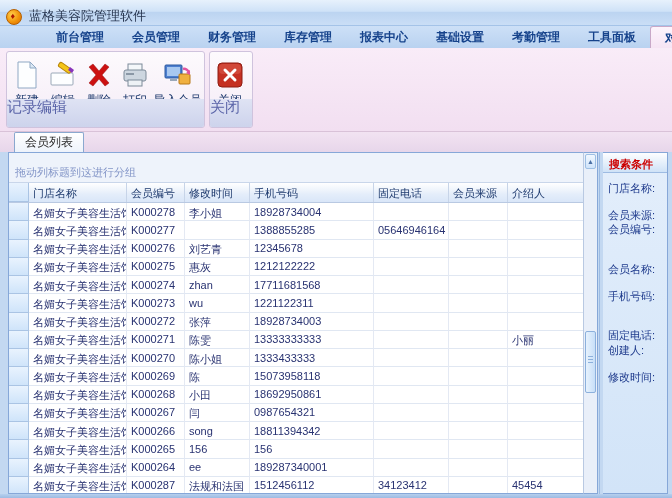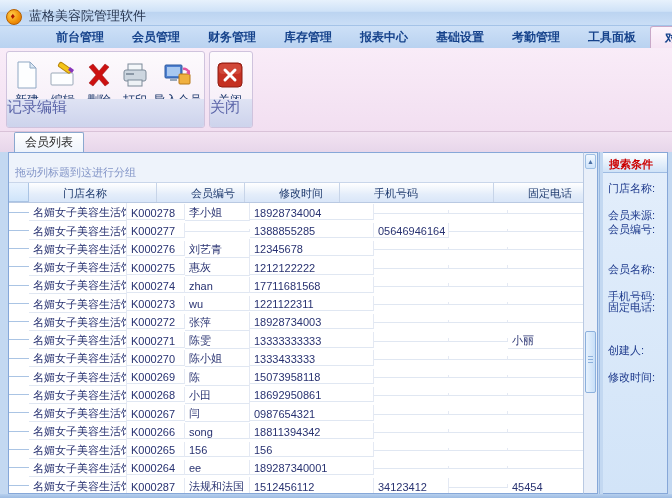--- a/index.html
+++ b/index.html
@@ -62,26 +62,26 @@
   
   .main { position:absolute; left:0; top:152px; width:672px; height:342px;
     background:#c3d8f1; }
 
   .grid { position:absolute; left:8px; top:0; width:575px; height:342px;
     background:#ffffff; border:1px solid #86a7d8; border-right:none; overflow:hidden; }
   .groupby { height:30px; background:#eef3fb; border-bottom:1px solid #c9d6ea;
     color:#8496c8; font-size:11px; padding:12px 0 0 6px; }
   .hdr { display:flex; height:20px;
     background:linear-gradient(180deg,#ffffff,#e4edfa 60%,#d9e6f8);
-    border-bottom:1px solid #b9c9e2; color:#1e3a6e; font-size:11px;gap:30px; }
+    border-bottom:1px solid #b9c9e2; color:#1e3a6e; font-size:11px; }
   .hcell { border-right:1px solid #c7d4e8; padding:3px 0 0 4px; white-space:nowrap; overflow:hidden; }
   .rowind { width:20px; flex:none;
     background:linear-gradient(180deg,#e9f3fe,#cfe4fa);
     border-right:1px solid #aac4e4; border-bottom:1px solid #aac4e4; }
-  .trow { display:flex; height:18.25px; background:#fff;align-items:center; }
+  .trow { display:flex; height:18.25px; background:#fff; }
   .tcell { border-right:1px solid #e4e9f3; border-bottom:1px solid #e0e7f2;
     font-size:11px; color:#283271; padding:2.5px 0 0 4px;
     white-space:nowrap; overflow:hidden; }
   .c-store{width:98px;flex:none;} .c-id{width:58px;flex:none;}
   .c-name{width:65px;flex:none;} .c-mobile{width:124px;flex:none;}
   .c-fixed{width:75px;flex:none;} .c-source{width:59px;flex:none;}
   .c-intro{width:76px;flex:none;}
 
   
   .vscroll { position:absolute; left:583px; top:0; width:15px; height:342px;
@@ -397,21 +397,21 @@
     <div class="splitter"></div>
 
     <div class="sidebar">
       <div class="sb-header">搜索条件</div>
       <div id="sbFields">
           <div class="sb-field" style="top: 28px;">门店名称:</div>
           <div class="sb-field" style="top: 55px;">会员来源:</div>
           <div class="sb-field" style="top: 69px;">会员编号:</div>
           <div class="sb-field" style="top: 109px;">会员名称:</div>
           <div class="sb-field" style="top: 136px;">手机号码:</div>
-          <div class="sb-field" style="top: 147px;">固定电话:</div>
+          <div class="sb-field" style="top: 175px;">固定电话:</div>
           <div class="sb-field" style="top: 190px;">创建人:</div>
           <div class="sb-field" style="top: 217px;">修改时间:</div>
         </div>
     </div>
   </div>
 
   <div class="bottomedge"></div>
 </div>
 
 </body></html>

